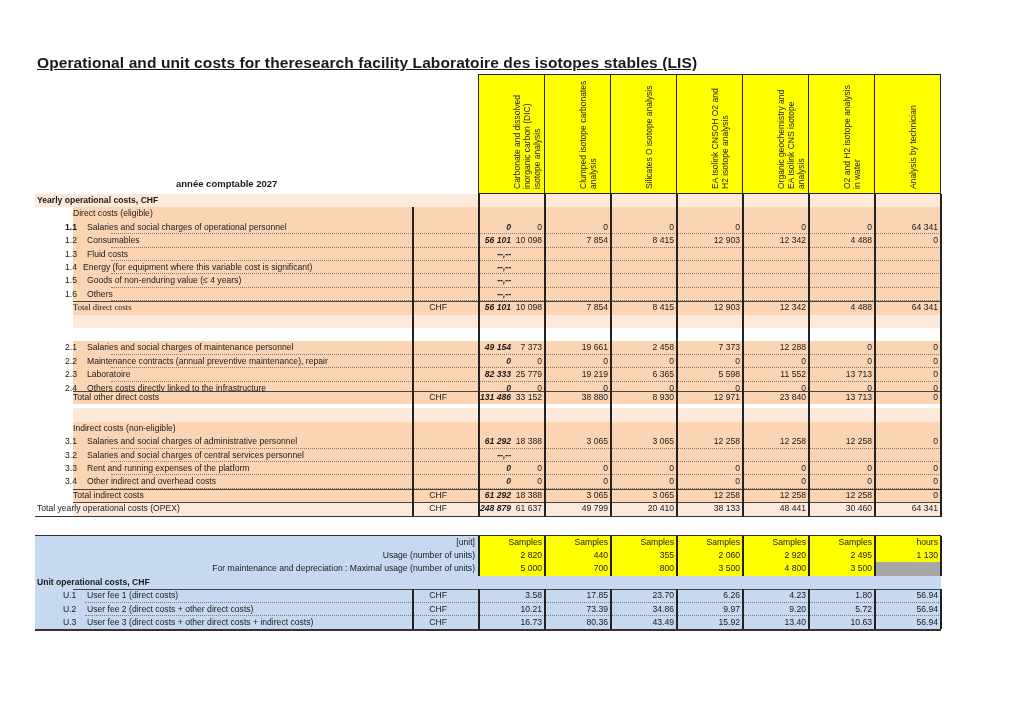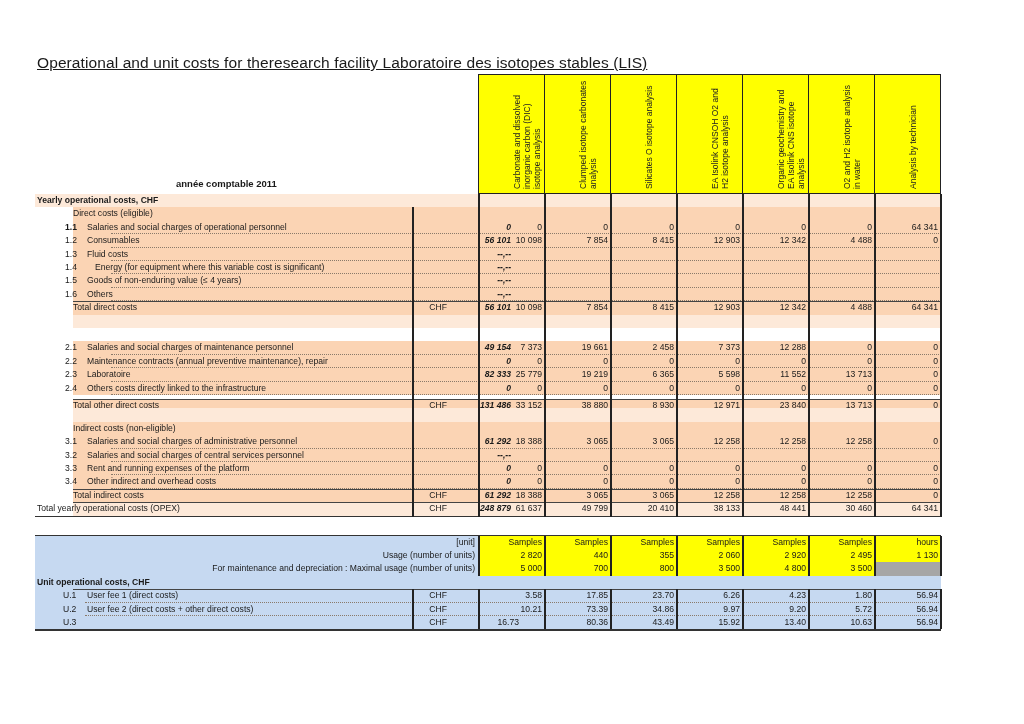--- a/index.html
+++ b/index.html
@@ -1,18 +1,18 @@
 <!DOCTYPE html>
 <html><head>
 <meta charset="utf-8">
 <style>
   html, body { margin:0; padding:0; background:#ffffff; }
   body { width:1024px; height:724px; position:relative; overflow:hidden;
          font-family:"Liberation Sans", sans-serif; color:#1a1a1a; }
-  .title { position:absolute; left:37px; top:54px; font-size:15.5px; font-weight:normal;
+  .title { position:absolute; left:37px; top:54px; font-size:15.5px; font-weight:bold;
            text-decoration:underline; white-space:nowrap; letter-spacing:0.1px; }
   .year { position:absolute; left:176px; top:178px; font-size:9.5px; font-weight:bold; }
 
   
   .hdr { position:absolute; top:74px; height:120px; background:#ffff00;
          border:1.5px solid #222; box-sizing:border-box; }
   .hdr .vt { position:absolute; left:50%; bottom:4px; transform-origin:left bottom;
              transform:rotate(-90deg) translateY(100%); width:112px; font-size:8.5px;
              line-height:10px; color:#222; }
   .hdr .vtwrap { position:absolute; inset:0; overflow:hidden; }
@@ -34,21 +34,21 @@
   .blue { background:#c6d9f1; }
   .peach { background:#fbd4b4; }
   .lpeach { background:#fde9d9; }
   .yellow { background:#ffff00; }
   .grey { background:#a6a6a6; }
 </style>
 </head>
 <body>
 
 <div class="title">Operational and unit costs for theresearch facility Laboratoire des isotopes stables (LIS)</div>
-<div class="year">année comptable 2011</div>
+<div class="year">année comptable 2027</div>
 
 <div id="headers">
     <div class="hdr" style="left: 478px; width: 67px;">
       <div class="vtwrap">
         <div class="vt">Carbonate and dissolved inorganic carbon (DIC) isotope analysis</div>
       </div>
     </div>
     <div class="hdr" style="left: 544px; width: 67px;">
       <div class="vtwrap">
         <div class="vt">Clumped isotope carbonates analysis</div>
@@ -127,21 +127,21 @@
       <span class="cell" style="left: 575px;"></span>
       <span class="cell" style="left: 641px;"></span>
       <span class="cell" style="left: 707px;"></span>
       <span class="cell" style="left: 773px;"></span>
       <span class="cell" style="left: 839px;"></span>
       <div class="dotted" style="position: absolute; left: 76px; right: 0px; bottom: 0px;"></div>
     </div>
     <div class="row " style="top: 261px;">
       <div class="bg peach" style="left: 38px; right: 0px;"></div>
       <span class="lab" style="left: 30px;">1.4</span>
-      <span class="lab" style="left: 60px; right: auto; text-align: center;">Energy (for equipment where this variable cost is significant)</span>
+      <span class="lab" style="left: 48px; right: auto; text-align: center;">Energy (for equipment where this variable cost is significant)</span>
       <span class="tot">--,--</span>
       <span class="cell" style="left: 443px;"></span>
       <span class="cell" style="left: 509px;"></span>
       <span class="cell" style="left: 575px;"></span>
       <span class="cell" style="left: 641px;"></span>
       <span class="cell" style="left: 707px;"></span>
       <span class="cell" style="left: 773px;"></span>
       <span class="cell" style="left: 839px;"></span>
       <div class="dotted" style="position: absolute; left: 76px; right: 0px; bottom: 0px;"></div>
     </div>
@@ -168,21 +168,21 @@
       <span class="cell" style="left: 509px;"></span>
       <span class="cell" style="left: 575px;"></span>
       <span class="cell" style="left: 641px;"></span>
       <span class="cell" style="left: 707px;"></span>
       <span class="cell" style="left: 773px;"></span>
       <span class="cell" style="left: 839px;"></span>
       <div class="dotted" style="position: absolute; left: 76px; right: 0px; bottom: 0px;"></div>
     </div>
     <div class="row " style="top: 301.2px;">
       <div class="bg peach" style="left: 38px; right: 0px;"></div>
-      <span class="lab" style="left: 38px; right: auto; text-align: right;">Total direct costs</span>
+      <span class="lab" style="left: 38px; right: auto; text-align: right; font-family: Liberation Serif, serif;">Total direct costs</span>
       <span class="chf">CHF</span>
       <span class="tot">56 101</span>
       <span class="cell" style="left: 443px;">10 098</span>
       <span class="cell" style="left: 509px;">7 854</span>
       <span class="cell" style="left: 575px;">8 415</span>
       <span class="cell" style="left: 641px;">12 903</span>
       <span class="cell" style="left: 707px;">12 342</span>
       <span class="cell" style="left: 773px;">4 488</span>
       <span class="cell" style="left: 839px;">64 341</span>
       <div class="solidtop" style="position: absolute; left: 38px; right: 0px; top: 0px;"></div>
@@ -243,21 +243,21 @@
       <span class="tot">0</span>
       <span class="cell" style="left: 443px;">0</span>
       <span class="cell" style="left: 509px;">0</span>
       <span class="cell" style="left: 575px;">0</span>
       <span class="cell" style="left: 641px;">0</span>
       <span class="cell" style="left: 707px;">0</span>
       <span class="cell" style="left: 773px;">0</span>
       <span class="cell" style="left: 839px;">0</span>
       <div class="dotted" style="position: absolute; left: 76px; right: 0px; bottom: 0px;"></div>
     </div>
-    <div class="row " style="top: 399px;">
+    <div class="row " style="top: 391px;">
       <div class="bg peach" style="left: 38px; right: 0px;"></div>
       <span class="lab" style="left: 38px; right: auto; text-align: left;">Total other direct costs</span>
       <span class="chf">CHF</span>
       <span class="tot">131 486</span>
       <span class="cell" style="left: 443px;">33 152</span>
       <span class="cell" style="left: 509px;">38 880</span>
       <span class="cell" style="left: 575px;">8 930</span>
       <span class="cell" style="left: 641px;">12 971</span>
       <span class="cell" style="left: 707px;">23 840</span>
       <span class="cell" style="left: 773px;">13 713</span>
@@ -442,22 +442,23 @@
       <span class="cell" style="left: 575px;">34.86</span>
       <span class="cell" style="left: 641px;">9.97</span>
       <span class="cell" style="left: 707px;">9.20</span>
       <span class="cell" style="left: 773px;">5.72</span>
       <span class="cell" style="left: 839px;">56.94</span>
       <div class="dotted" style="position: absolute; left: 50px; right: 0px; bottom: 0px;"></div>
     </div>
     <div class="row " style="top: 616px;">
       <div class="bg blue" style="left: 0px; right: 0px;"></div>
       <span class="lab" style="left: 28px;">U.3</span>
-      <span class="chf">CHF</span>
-      <span class="cell" style="left: 420px; padding-left: 21px;">16.73</span>
+      <span class="lab" style="left: 52px; right: auto; text-align: left;">User fee 3 (direct costs + other direct costs + indirect costs)</span>
+      <span class="chf">CHF</span>
+      <span class="cell" style="left: 443px; padding-left: 21px;">16.73</span>
       <span class="cell" style="left: 509px;">80.36</span>
       <span class="cell" style="left: 575px;">43.49</span>
       <span class="cell" style="left: 641px;">15.92</span>
       <span class="cell" style="left: 707px;">13.40</span>
       <span class="cell" style="left: 773px;">10.63</span>
       <span class="cell" style="left: 839px;">56.94</span>
     </div>
     <div style="position: absolute; left: 35px; width: 906px; top: 629.4px; height: 1.5px; background: rgb(51, 51, 51);"></div>
     <div class="vline" style="left: 412px; top: 207.4px; height: 309.2px;"></div>
     <div class="vline" style="left: 478px; top: 194px; height: 322.6px;"></div>

